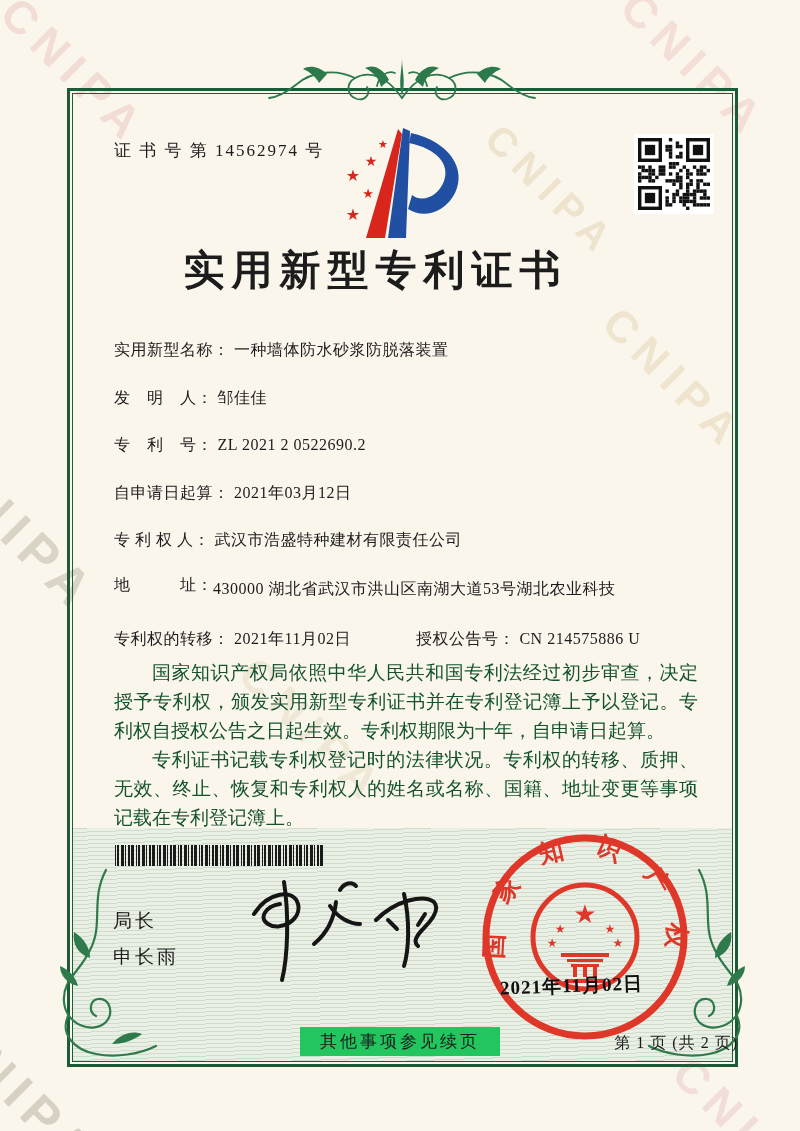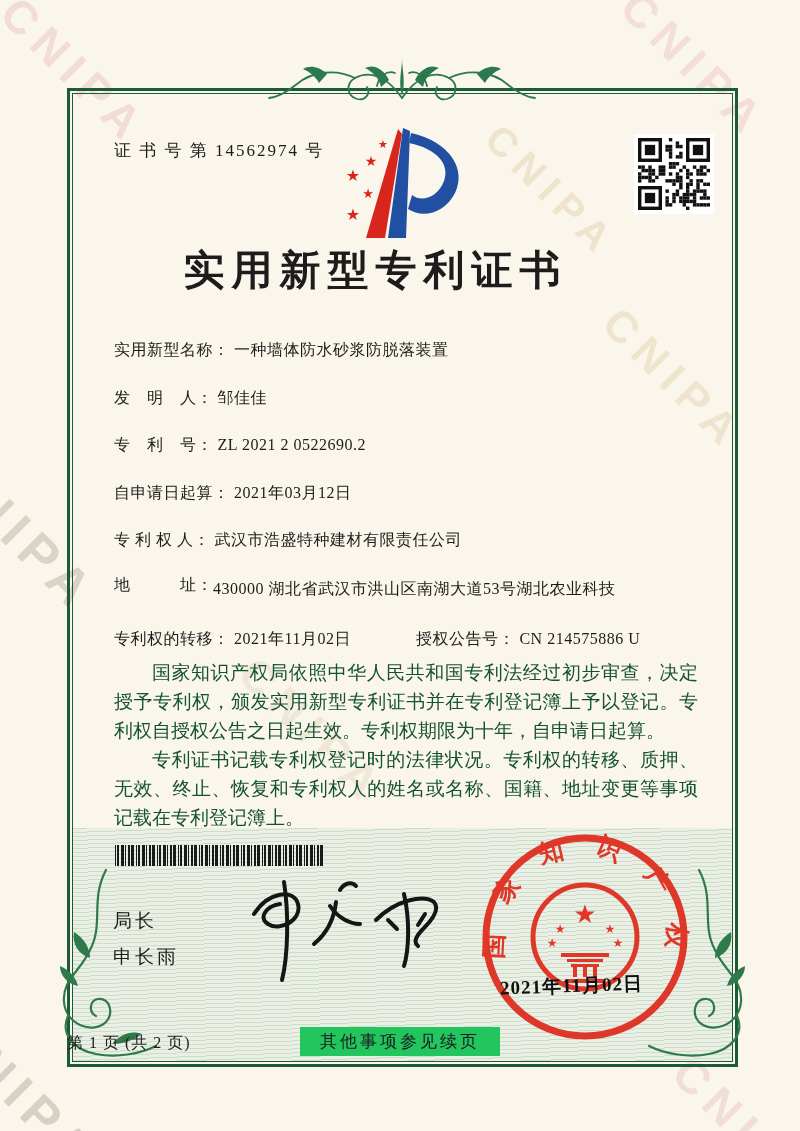--- a/index.html
+++ b/index.html
@@ -54,21 +54,21 @@
   .barcode{position:absolute;z-index:4;left:115px;top:845px;}
   .sig-title{position:absolute;z-index:4;left:113px;top:908px;font-family:"Liberation Sans","DejaVu Sans",sans-serif;font-size:19px;letter-spacing:3px;}
   .sig-name{position:absolute;z-index:4;left:113px;top:944px;font-family:"Liberation Sans","DejaVu Sans",sans-serif;font-size:19px;letter-spacing:3px;}
   .sig-hand{position:absolute;z-index:4;left:228px;top:866px;}
   .seal{position:absolute;z-index:5;left:472px;top:824px;opacity:.93;}
   .seal-date{
     position:absolute;z-index:6;left:500px;top:972px;width:200px;
     font-size:19px;font-weight:bold;letter-spacing:1px;color:#101010;
     transform:rotate(-2deg);
   }
-  .page-info{position:absolute;z-index:4;left:67px;top:1033px;width:671px;text-align:left;font-size:16px;letter-spacing:1px;}
+  .page-info{position:absolute;z-index:4;left:67px;top:1033px;width:671px;text-align:right;font-size:16px;letter-spacing:1px;}
   .cont-note{
     position:absolute;z-index:4;left:50%;top:1027px;transform:translateX(-50%);
     background:#22c55e;padding:3px 20px;font-size:17px;letter-spacing:3px;white-space:nowrap;
   }
 </style>
 </head>
 <body>
 
 <div class="wm" style="left:28px;top:-14px;font-size:46px;color:#f2ddd6;">CNIPA</div>
 <div class="wm" style="left:648px;top:-20px;font-size:46px;color:#f3ded8;">CNIPA</div>

